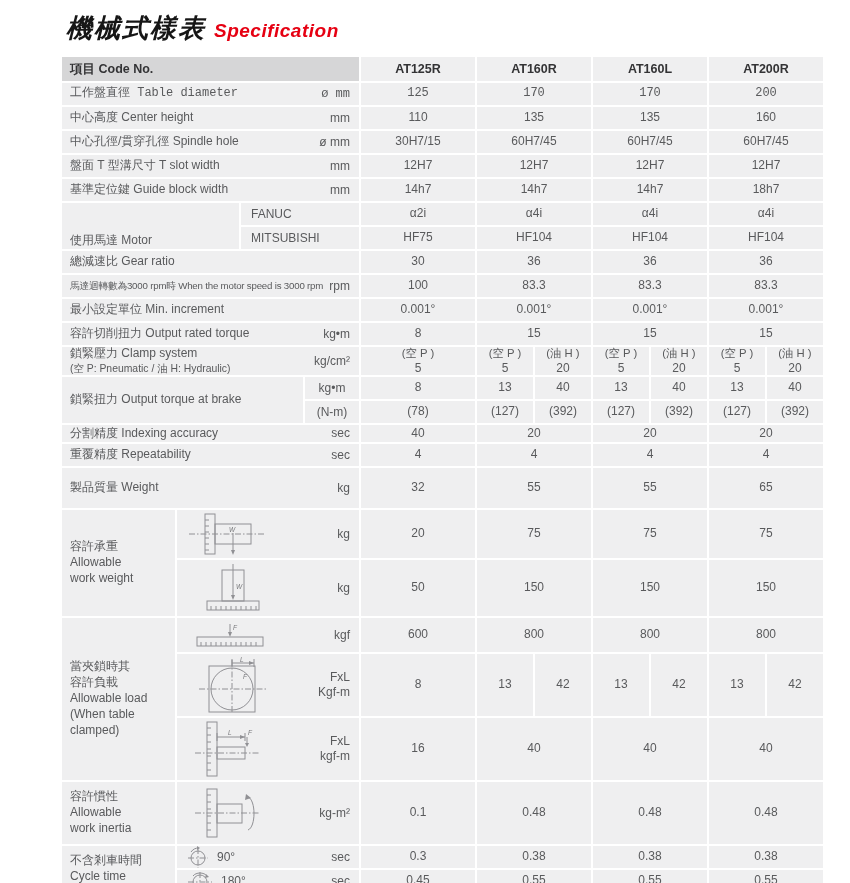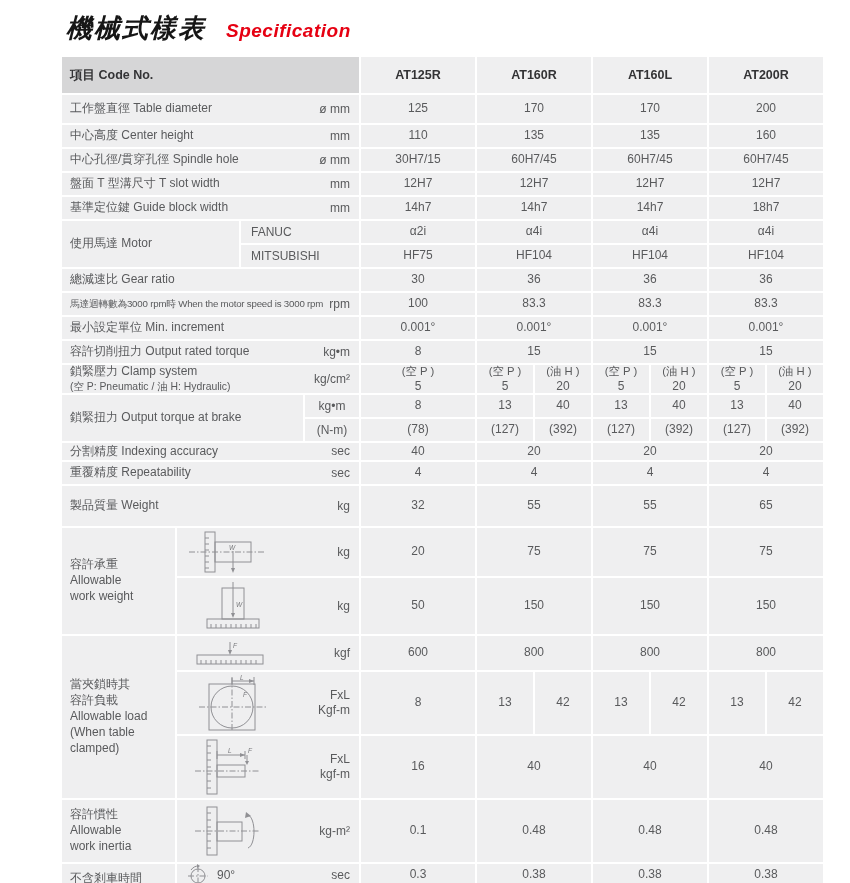--- a/index.html
+++ b/index.html
@@ -2,31 +2,31 @@
 <html><head>
 <meta charset="utf-8">
 <style>
   :root{
     --row:#efeff0; --head:#d6d6d7; --txt:#595a5c; --dark:#333335; --red:#e60012;
   }
   *{box-sizing:border-box;margin:0;padding:0}
   body{width:850px;height:883px;background:#fff;overflow:hidden;
        font-family:"Liberation Sans", sans-serif;color:var(--txt)}
   .page{padding:9px 0 0 62px;width:850px;height:883px}
-  .title-row{display:flex;align-items:baseline;gap:20px;margin:2px 0 11px 4px}
+  .title-row{display:flex;align-items:baseline;gap:8px;margin:2px 0 11px 4px}
   .title-zh{font-size:26px;font-weight:bold;font-style:italic;color:#161616;letter-spacing:2px}
   .title-en{font-size:19px;font-weight:bold;font-style:italic;color:var(--red);letter-spacing:.5px}
 
   #spec-table{display:flex;flex-direction:column;gap:2px;width:761px}
   .section{display:flex;gap:2px}
   .stack{display:flex;flex-direction:column;gap:2px;flex:1}
   .trow{display:flex;gap:2px}
   .cell{background:var(--row);font-size:12px}
 
-  .header-row{height:36px}
+  .header-row{height:24px}
   .header-row .cell{background:var(--head);color:var(--dark);font-weight:bold;font-size:12.5px}
 
   .label-cell{width:297px;flex:none;display:flex;align-items:center;padding:0 9px 0 8px}
   .lbl-lines{flex:1;min-width:0}
   .lbl-line{line-height:1.32;white-space:nowrap}
   .lbl-line.small{font-size:9.7px;letter-spacing:-.2px}
   .lbl-line.small2{font-size:10.4px}
   .unit{margin-left:auto;text-align:right;white-space:nowrap;line-height:1.25;font-size:12px}
 
   .sub-cell{flex:none;display:flex;align-items:center;padding-left:10px}
@@ -80,21 +80,21 @@
           </div>
         </div>
         <div class="cell data-cell">
           <div class="single">
             <div class="val-line">AT200R</div>
           </div>
         </div>
       </div>
       <div class="section">
         <div class="stack">
-          <div class="trow" style="height: 28px;">
+          <div class="trow" style="height: 22px; font-family: Liberation Mono, monospace;">
             <div class="cell label-cell">
               <div class="lbl-lines">
                 <div class="lbl-line">工作盤直徑 Table diameter</div>
               </div>
               <div class="unit">ø mm</div>
             </div>
             <div class="cell data-cell">
               <div class="single">
                 <div class="val-line">125</div>
               </div>
@@ -239,21 +239,21 @@
             </div>
             <div class="cell data-cell">
               <div class="single">
                 <div class="val-line">18h7</div>
               </div>
             </div>
           </div>
         </div>
       </div>
       <div class="section">
-        <div class="cell left-cell" style="width: 177px;">
+        <div class="cell left-cell" style="width: 177px; justify-content: flex-end;">
           <div class="lbl-line">使用馬達 Motor</div>
         </div>
         <div class="stack">
           <div class="trow" style="height: 22px;">
             <div class="cell sub-cell" style="width: 118px;">
               <span>FANUC</span>
             </div>
             <div class="cell data-cell">
               <div class="single">
                 <div class="val-line">α2i</div>

